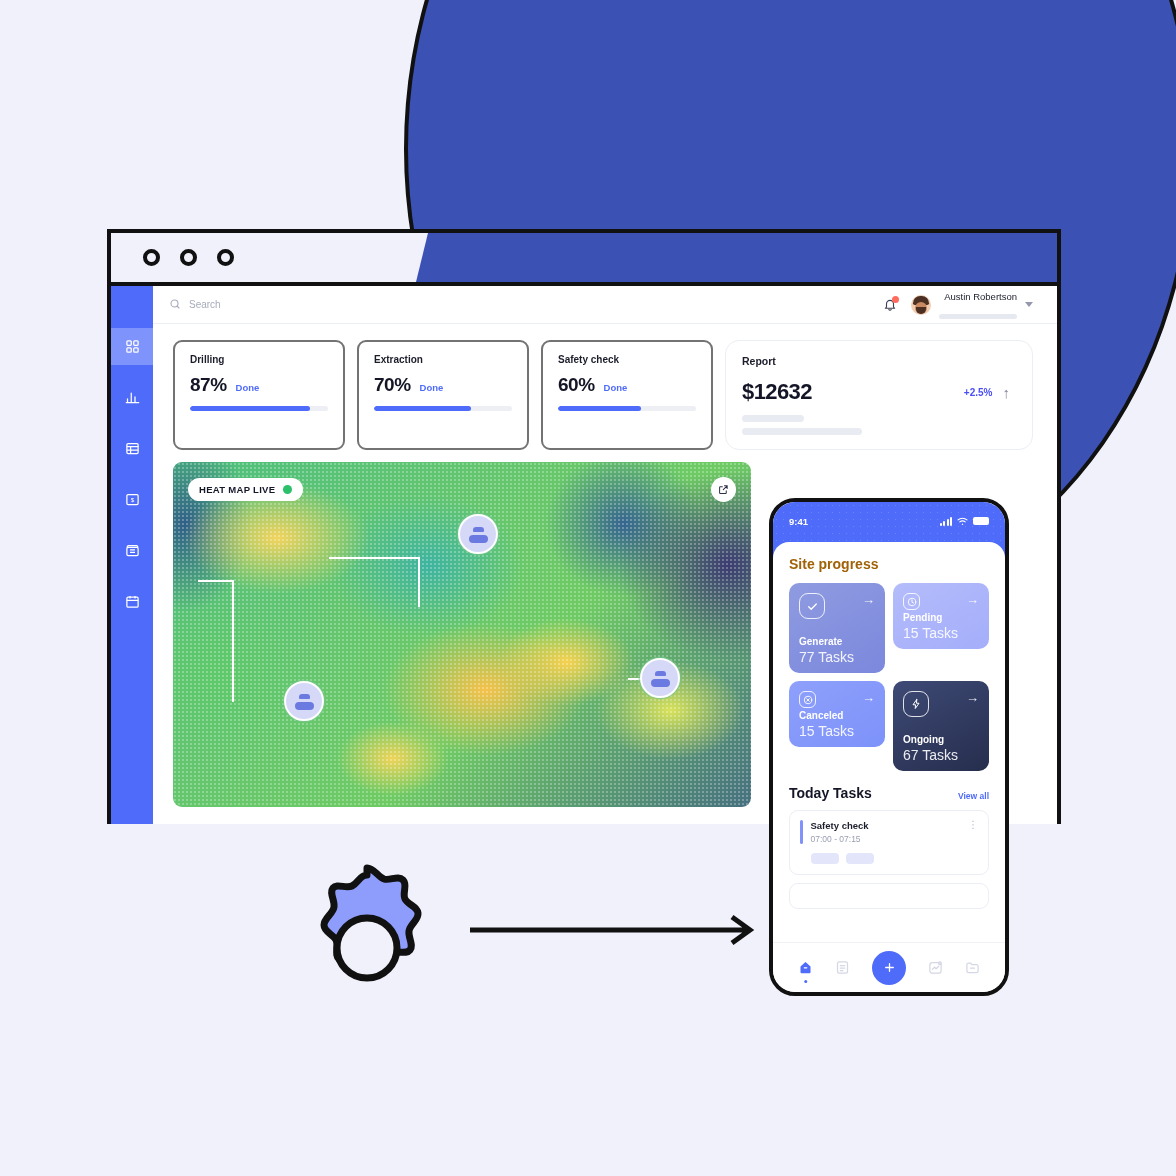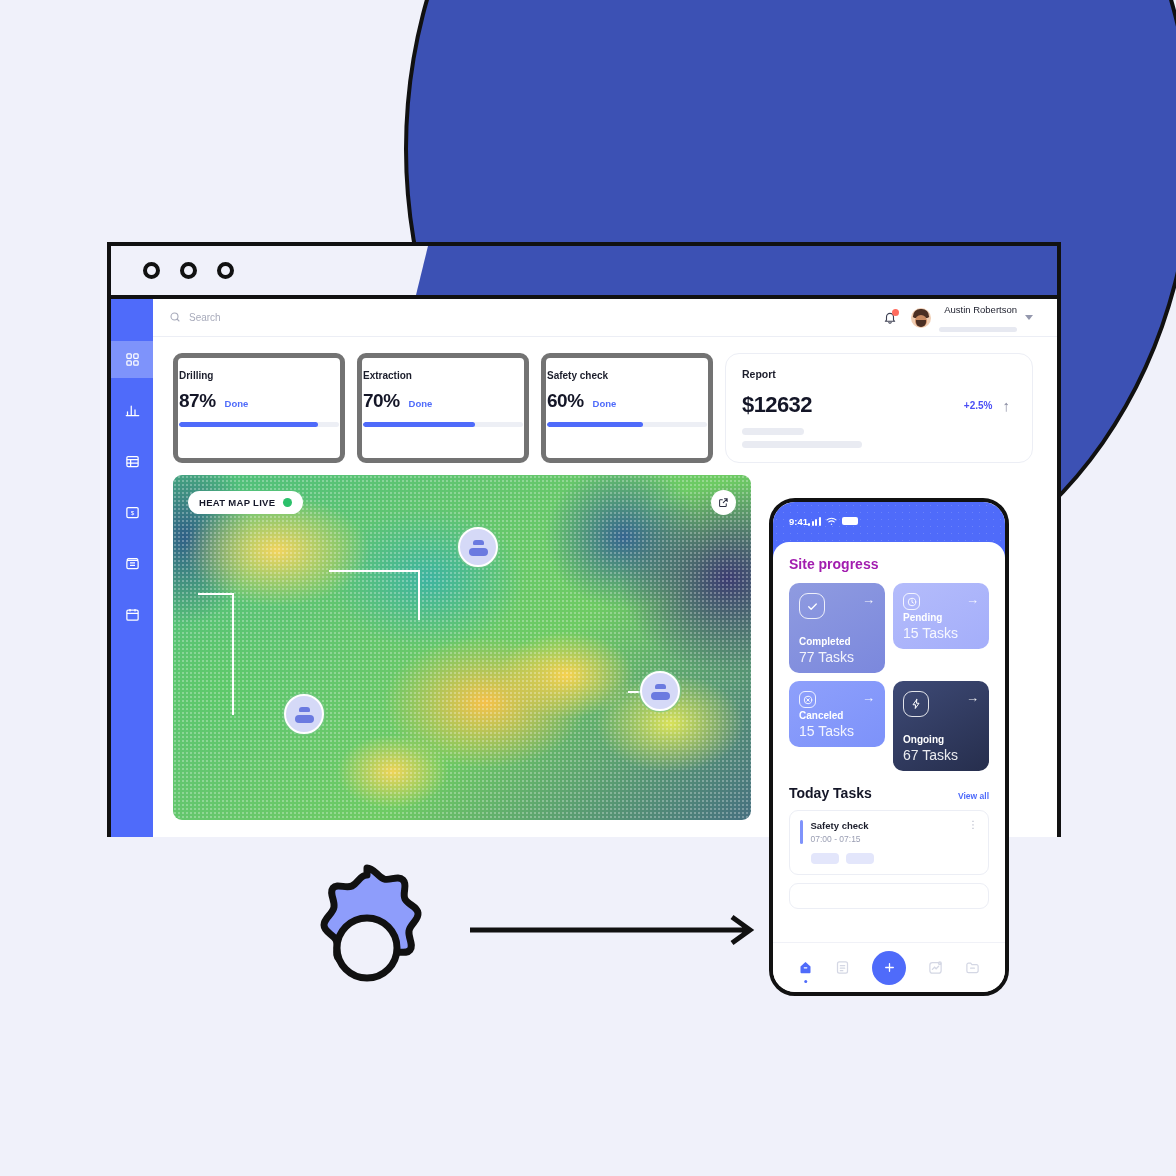--- a/index.html
+++ b/index.html
@@ -18,21 +18,21 @@
     width: 790px; height: 930px;
     background: #3c51b4;
     border: 4px solid #111;
     border-radius: 50% / 50%;
     z-index: 1;
   }
 
   
   .browser {
     position: absolute;
-    left: 107px; top: 242px;
+    left: 107px; top: 229px;
     width: 954px; height: 595px;
     z-index: 3;
   }
   .chrome {
     position: relative;
     height: 57px;
     background: #f0f1fa;
     border: 4px solid #111;
     display: flex; align-items: center;
     padding-left: 32px; gap: 20px;
@@ -117,22 +117,22 @@
     background: #5463cc; color: #fff;
     border-radius: 7px; padding: 7px 12px;
     font-size: 9.5px; font-weight: 600;
     border: none;
   }
   .gen-btn svg { display:block; }
 
   .cards-row { display: flex; gap: 12px; align-items: stretch; }
   .stat-card {
     width: 172px; background: #fff;
-    border: 5px solid #737373; border-radius: 9px;
-    padding: 12px 1px 14px;
+    border: 2px solid #737373; border-radius: 9px;
+    padding: 12px 15px 14px;
   }
   .stat-label { font-size: 10px; font-weight: 700; color: #1b1d2b; margin-bottom: 9px; }
   .stat-row { display: flex; align-items: baseline; gap: 9px; margin-bottom: 10px; }
   .stat-pct { font-size: 19px; font-weight: 700; color: #141627; letter-spacing: -0.5px; }
   .stat-done { font-size: 9.5px; font-weight: 700; color: #4f6bfa; }
   .bar { height: 5px; background: #edeff5; border-radius: 3px; overflow: hidden; }
   .bar > i { display: block; height: 100%; background: #4f6bfa; border-radius: 3px; }
 
   .report-card {
     flex: 1; background: #fff; border: 1px solid #eceef5;
@@ -199,42 +199,42 @@
     border: 4px solid #111;
     border-radius: 26px;
     overflow: hidden;
     z-index: 6;
     display: flex; flex-direction: column;
   }
   .phone-top { background: #4f6bfa; padding: 10px 16px 34px; position: relative;
     background-image: radial-gradient(circle, rgba(255,255,255,0.16) 0.7px, rgba(0,0,0,0) 0.9px);
     background-size: 7px 7px; background-color: #4f6bfa;
   }
-  .status-bar { display: flex; align-items: center; color:#fff; }
+  .status-bar { display: flex; align-items: center; justify-content: space-between; color:#fff; }
   .status-time { font-size: 9.5px; font-weight: 600; }
   .status-icons { display: flex; align-items: center; gap: 5px; }
   .sig { display: flex; align-items: flex-end; gap: 1.5px; }
   .sig i { width: 2px; background: #fff; display: block; border-radius: 1px; }
   .sig i:nth-child(1){height:3px}.sig i:nth-child(2){height:5px}.sig i:nth-child(3){height:7px}.sig i:nth-child(4){height:9px}
   .batt { width: 16px; height: 8px; border-radius: 2px; background:#fff; }
   .phone-date-row { display:flex; align-items:center; justify-content:space-between; margin-top: 14px;}
   .phone-date { font-size: 17px; font-weight: 700; color: #fff; letter-spacing: -0.3px; }
   .phone-date-sk { width: 88px; height: 7px; border-radius: 4px; background: #fff; margin-top: 9px; }
   .phone-avatar { width: 26px; height: 26px; border-radius: 9px; background: #fff;
     display:flex; align-items:center; justify-content:center; }
   .phone-avatar .inner { width:18px; height:18px; border-radius:50%; background:#e2b796; position:relative; overflow:hidden;}
   .phone-avatar .hair{position:absolute;left:1px;top:0;width:16px;height:8px;background:#2e2016;border-radius:8px 8px 0 0;}
   .phone-avatar .beard{position:absolute;left:3px;top:10px;width:12px;height:8px;background:#2e2016;border-radius:0 0 6px 6px;}
 
   .phone-sheet {
     background: #fff; border-radius: 16px 16px 0 0;
     margin-top: -22px; position: relative; z-index: 2;
     padding: 14px 16px 0; flex: 1; overflow: hidden;
   }
-  .sheet-h { font-size: 14px; font-weight: 700; color: #a21caf; margin-bottom: 11px; }
+  .sheet-h { font-size: 14px; font-weight: 700; color: #a16207; margin-bottom: 11px; }
   .prog-grid { display: grid; grid-template-columns: 1fr 1fr; gap: 8px; align-items: start; }
   .pcard { border-radius: 10px; padding: 10px 10px 9px; color:#fff; position: relative; }
   .pcard.completed { background: linear-gradient(150deg,#8f9be0,#7b88dd); height: 90px; }
   .pcard.pending   { background: linear-gradient(150deg,#b4bcfb,#a4aefa); height: 66px; }
   .pcard.canceled  { background: linear-gradient(150deg,#8ea0fb,#7d92fa); height: 66px; }
   .pcard.ongoing   { background: linear-gradient(150deg,#3e4a76,#262e4d); height: 90px; }
   .pcard .ptop { display:flex; align-items:flex-start; justify-content:space-between; }
   .pc-icon { border: 1.5px solid rgba(255,255,255,0.85); border-radius: 9px;
     display:flex; align-items:center; justify-content:center; }
   .pc-icon.lg { width: 26px; height: 26px; }
@@ -505,21 +505,21 @@
         <div class="pcard completed">
           <div class="ptop">
             <span class="pc-icon lg">
               <svg width="13" height="13" viewBox="0 0 24 24" fill="none" stroke="#fff" stroke-width="2.4" stroke-linecap="round" stroke-linejoin="round">
                   <path d="M5 12.5l4.5 4.5L19 7.5"></path>
                 </svg>
             </span>
             <span class="pc-arrow">→</span>
           </div>
           <div class="pbot">
-            <div class="pname">Completed</div>
+            <div class="pname">Generate</div>
             <div class="ptasks">77 Tasks</div>
           </div>
         </div>
 
         <div class="pcard pending">
           <div class="ptop">
             <span class="pc-icon sm">
               <svg width="10" height="10" viewBox="0 0 24 24" fill="none" stroke="#fff" stroke-width="2.2" stroke-linecap="round">
                   <circle cx="12" cy="12" r="9"></circle>
                   <path d="M12 7v5.5l3.5 2"></path>

